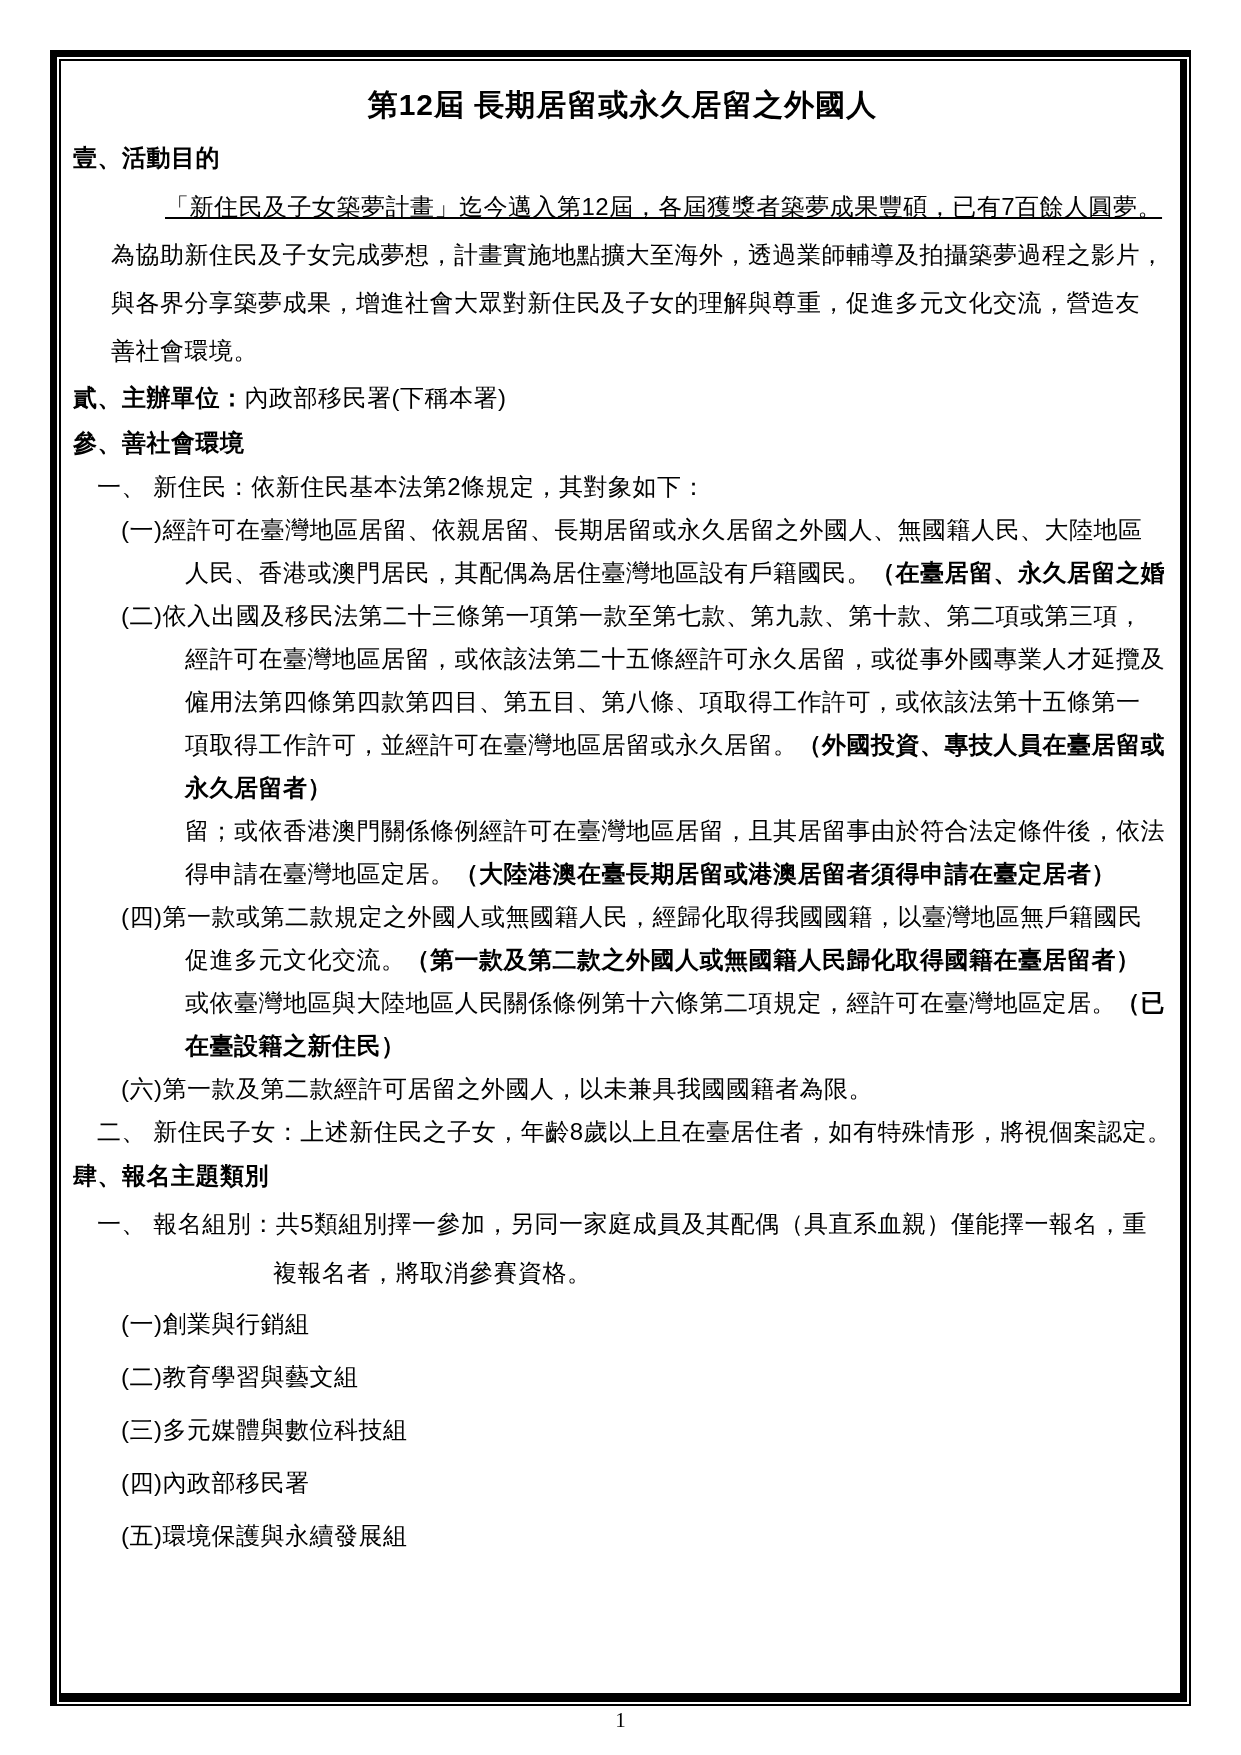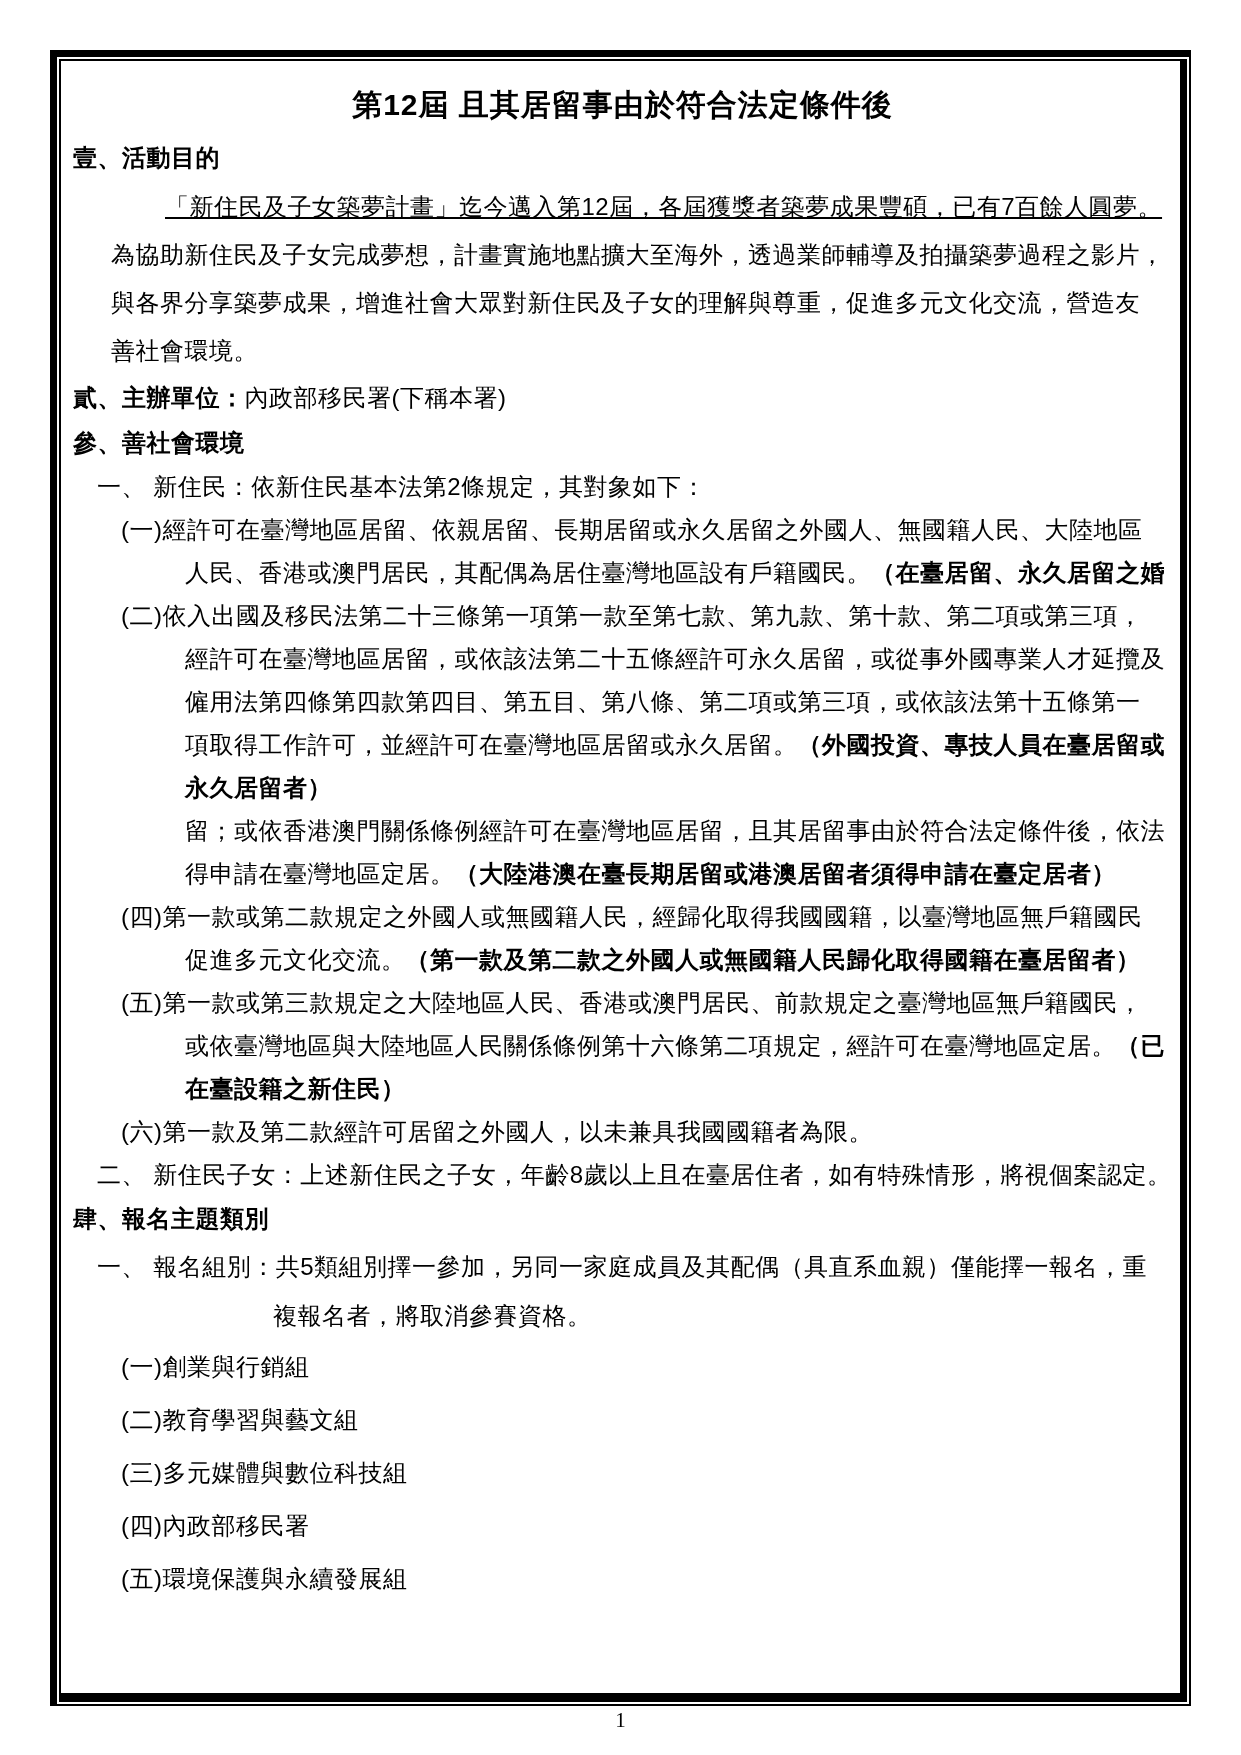--- a/index.html
+++ b/index.html
@@ -62,42 +62,41 @@
     font-size:21px;
   }
 </style>
 </head>
 <body>
 
 <div class="page">
   <div class="frame-outer">
     <div class="frame-inner">
       <div class="content">
-        <h1 class="title">第12屆 且其居留事由於符合法定條件後</h1>
+        <h1 class="title">第12屆 長期居留或永久居留之外國人</h1>
         <div id="lines">
             <div class="ln ind-sec" style="height: 50px; line-height: 50px;"><b>壹、活動目的</b></div>
             <div class="ln ind-pfirst" style="height: 48px; line-height: 48px; text-decoration: underline;"><span>「新住民及子女築夢計畫」迄今邁入第12屆，各屆獲獎者築夢成果豐碩，已有7百餘人圓夢。</span></div>
             <div class="ln ind-pbody" style="height: 48px; line-height: 48px;"><span>為協助新住民及子女完成夢想，計畫實施地點擴大至海外，透過業師輔導及拍攝築夢過程之影片，</span></div>
             <div class="ln ind-pbody" style="height: 48px; line-height: 48px;"><span>與各界分享築夢成果，增進社會大眾對新住民及子女的理解與尊重，促進多元文化交流，營造友</span></div>
             <div class="ln ind-pbody" style="height: 48px; line-height: 48px;"><span>善社會環境。</span></div>
             <div class="ln ind-sec" style="height: 45px; line-height: 45px;"><b>貳、主辦單位：</b><span>內政部移民署(下稱本署)</span></div>
             <div class="ln ind-sec" style="height: 45px; line-height: 45px;"><b>參、善社會環境</b></div>
             <div class="ln ind-num" style="height: 43px; line-height: 43px;"><span>一、 新住民：依新住民基本法第2條規定，其對象如下：</span></div>
             <div class="ln ind-item" style="height: 43px; line-height: 43px;"><span>(一)經許可在臺灣地區居留、依親居留、長期居留或永久居留之外國人、無國籍人民、大陸地區</span></div>
             <div class="ln ind-cont" style="height: 43px; line-height: 43px;"><span>人民、香港或澳門居民，其配偶為居住臺灣地區設有戶籍國民。</span><b>（在臺居留、永久居留之婚</b></div>
             <div class="ln ind-item" style="height: 43px; line-height: 43px;"><span>(二)依入出國及移民法第二十三條第一項第一款至第七款、第九款、第十款、第二項或第三項，</span></div>
             <div class="ln ind-cont" style="height: 43px; line-height: 43px;"><span>經許可在臺灣地區居留，或依該法第二十五條經許可永久居留，或從事外國專業人才延攬及</span></div>
-            <div class="ln ind-cont" style="height: 43px; line-height: 43px;"><span>僱用法第四條第四款第四目、第五目、第八條、第二項或第三項，或依該法第十五條第一</span></div>
+            <div class="ln ind-cont" style="height: 43px; line-height: 43px;"><span>僱用法第四條第四款第四目、第五目、第八條、項取得工作許可，或依該法第十五條第一</span></div>
             <div class="ln ind-cont" style="height: 43px; line-height: 43px;"><span>項取得工作許可，並經許可在臺灣地區居留或永久居留。</span><b>（外國投資、專技人員在臺居留或</b></div>
             <div class="ln ind-cont" style="height: 43px; line-height: 43px;"><b>永久居留者）</b></div>
             <div class="ln ind-cont" style="height: 43px; line-height: 43px;"><span>留；或依香港澳門關係條例經許可在臺灣地區居留，且其居留事由於符合法定條件後，依法</span></div>
             <div class="ln ind-cont" style="height: 43px; line-height: 43px;"><span>得申請在臺灣地區定居。</span><b>（大陸港澳在臺長期居留或港澳居留者須得申請在臺定居者）</b></div>
             <div class="ln ind-item" style="height: 43px; line-height: 43px;"><span>(四)第一款或第二款規定之外國人或無國籍人民，經歸化取得我國國籍，以臺灣地區無戶籍國民</span></div>
             <div class="ln ind-cont" style="height: 43px; line-height: 43px;"><span>促進多元文化交流。</span><b>（第一款及第二款之外國人或無國籍人民歸化取得國籍在臺居留者）</b></div>
-            <div class="ln ind-item" style="height: 43px; line-height: 43px;"><span>(五)第一款或第三款規定之大陸地區人民、香港或澳門居民、前款規定之臺灣地區無戶籍國民，</span></div>
             <div class="ln ind-cont" style="height: 43px; line-height: 43px;"><span>或依臺灣地區與大陸地區人民關係條例第十六條第二項規定，經許可在臺灣地區定居。</span><b>（已</b></div>
             <div class="ln ind-cont" style="height: 43px; line-height: 43px;"><b>在臺設籍之新住民）</b></div>
             <div class="ln ind-item" style="height: 43px; line-height: 43px;"><span>(六)第一款及第二款經許可居留之外國人，以未兼具我國國籍者為限。</span></div>
             <div class="ln ind-num" style="height: 43px; line-height: 43px;"><span>二、 新住民子女：上述新住民之子女，年齡8歲以上且在臺居住者，如有特殊情形，將視個案認定。</span></div>
             <div class="ln ind-sec" style="height: 46px; line-height: 46px;"><b>肆、報名主題類別</b></div>
             <div class="ln ind-num" style="height: 50px; line-height: 50px;"><span>一、 報名組別：共5類組別擇一參加，另同一家庭成員及其配偶（具直系血親）僅能擇一報名，重</span></div>
             <div class="ln ind-cont2" style="height: 48px; line-height: 48px;"><span>複報名者，將取消參賽資格。</span></div>
             <div class="ln ind-item" style="height: 53px; line-height: 53px;"><span>(一)創業與行銷組</span></div>
             <div class="ln ind-item" style="height: 53px; line-height: 53px;"><span>(二)教育學習與藝文組</span></div>
             <div class="ln ind-item" style="height: 53px; line-height: 53px;"><span>(三)多元媒體與數位科技組</span></div>

